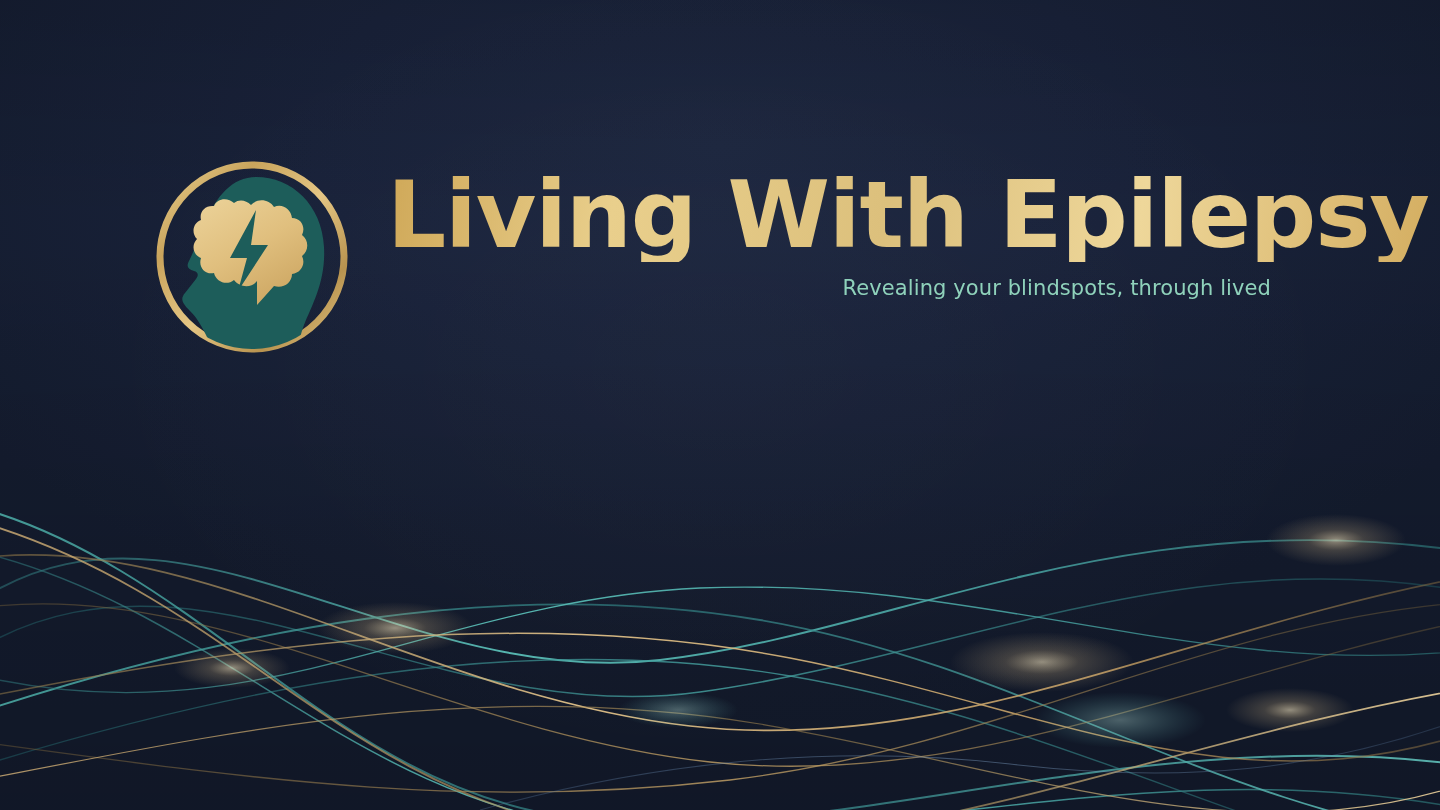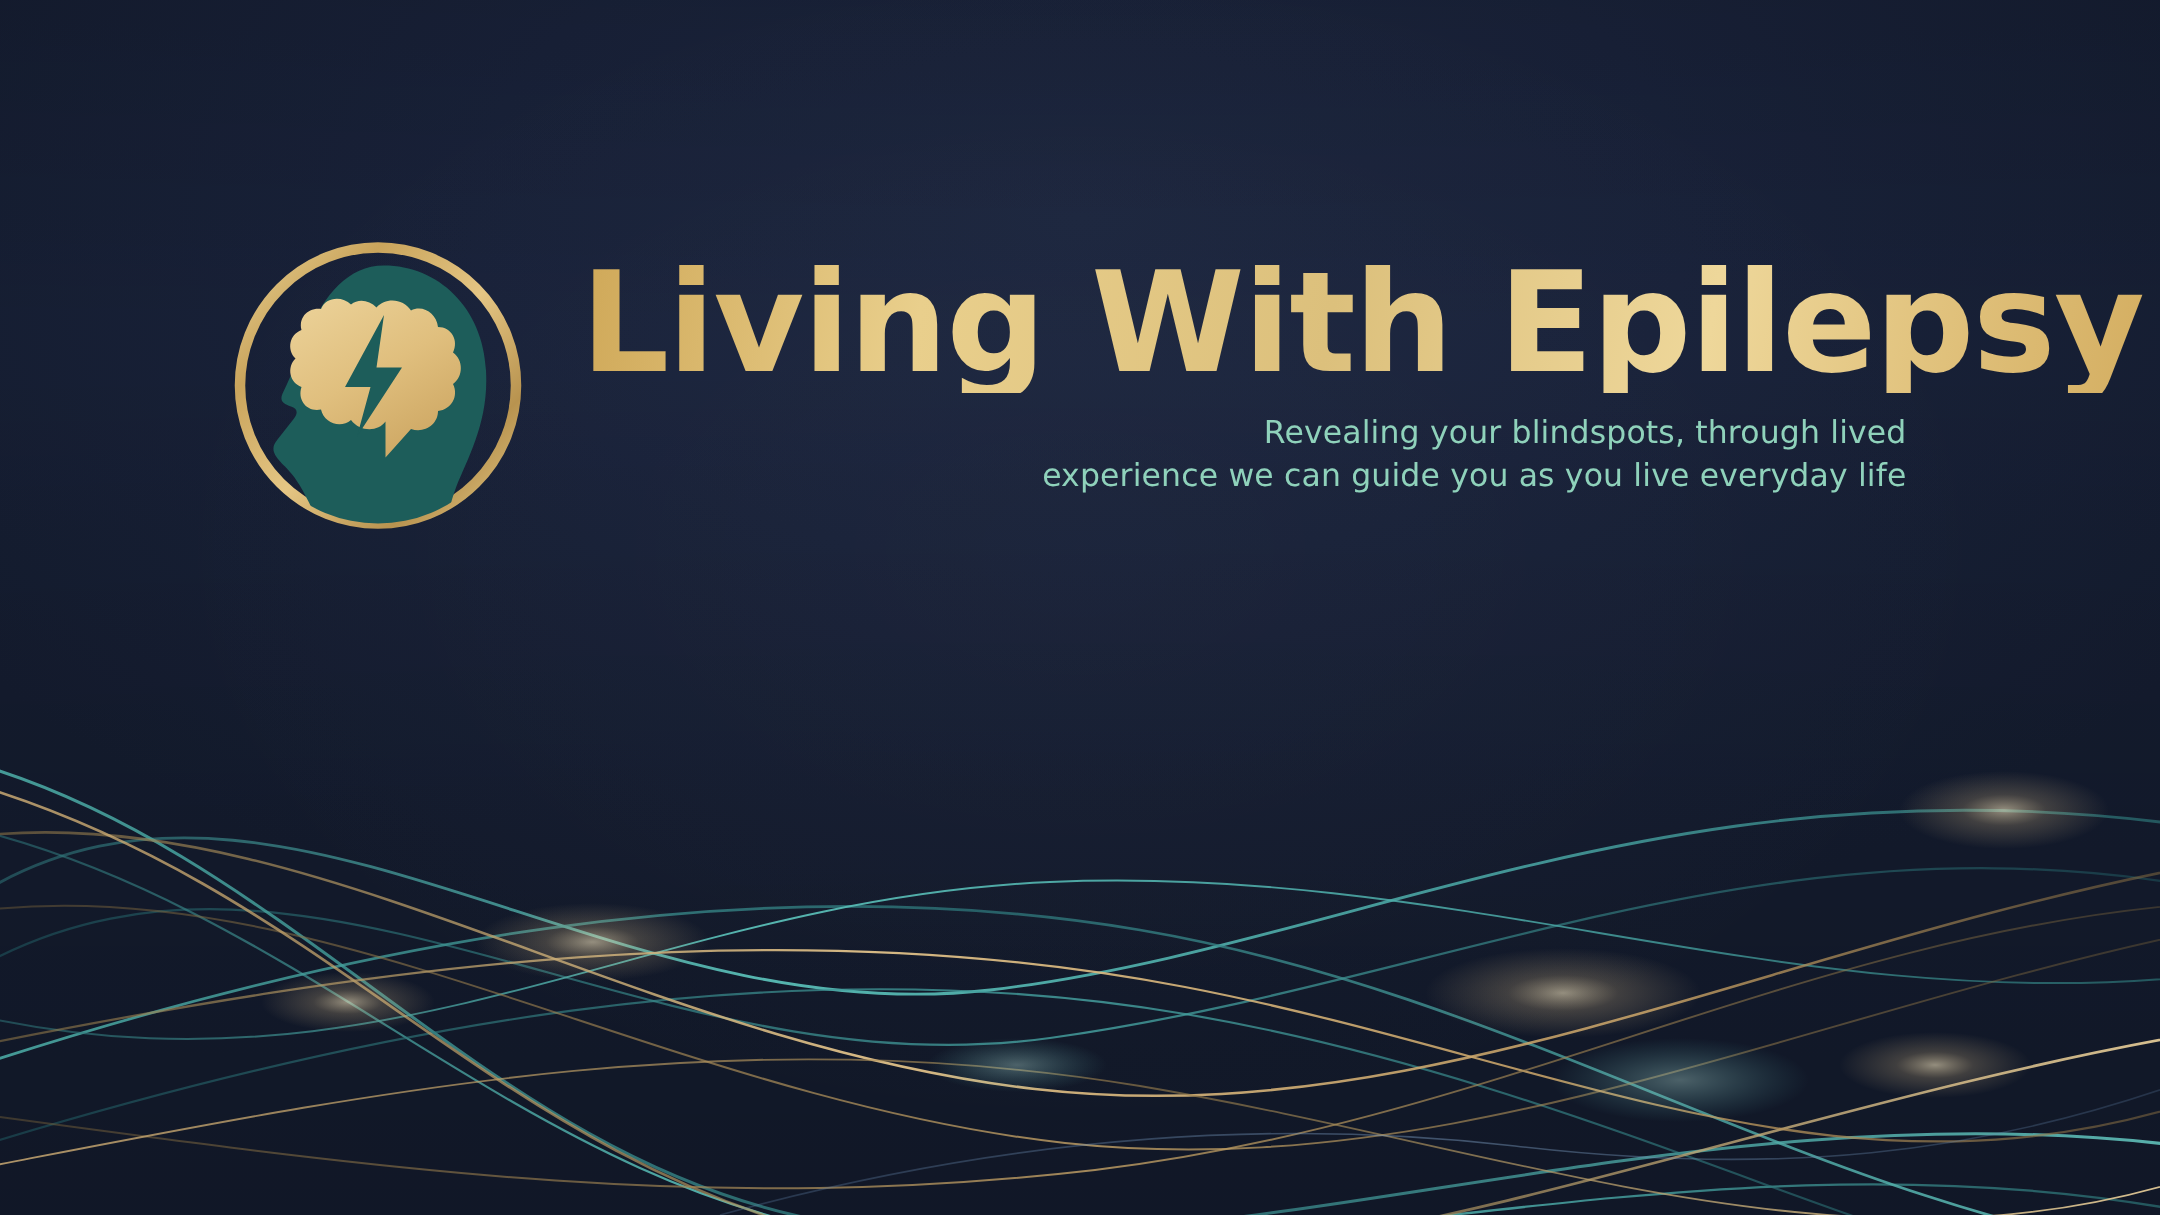--- a/index.html
+++ b/index.html
@@ -244,19 +244,18 @@
 
           <path d="M104,55 L78,103 L95,103 L86,136 L116,90 L99,90 Z" fill="#1d5d5a"></path>
         </g>
       </svg>
     </div>
 
     <div class="text-block">
       <h1 class="title">Living With Epilepsy</h1>
       <p class="subtitle">
         <span class="ln">Revealing your blindspots, through lived</span>
-        <span class="ln">experience we can guide you as you live everyday life</span>
       </p>
     </div>
 
   </div>
 
 </div>
 
 </body></html>

